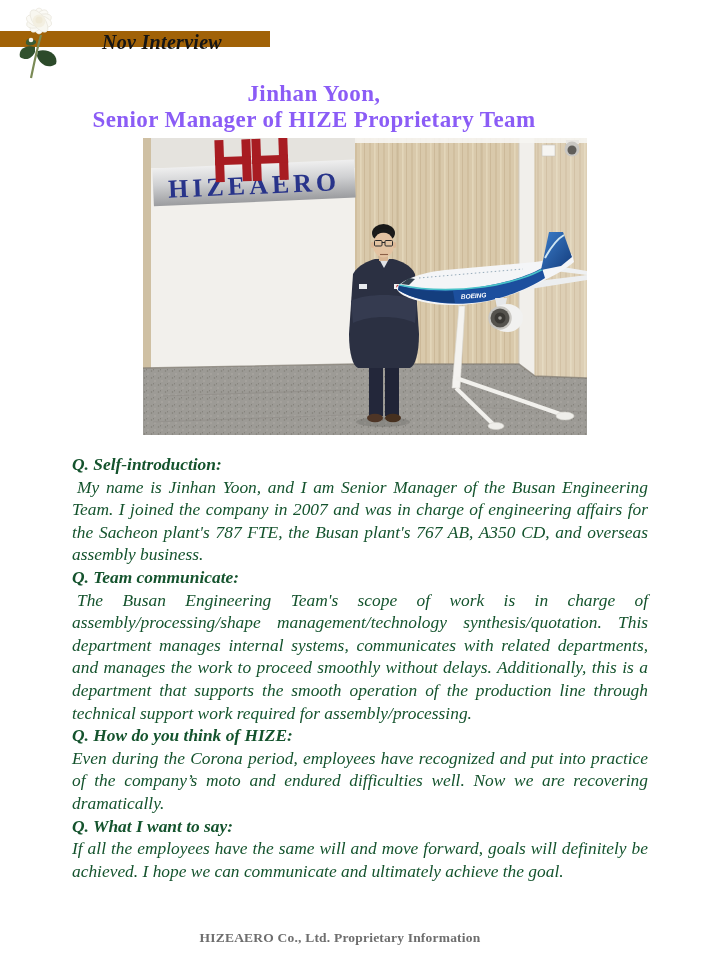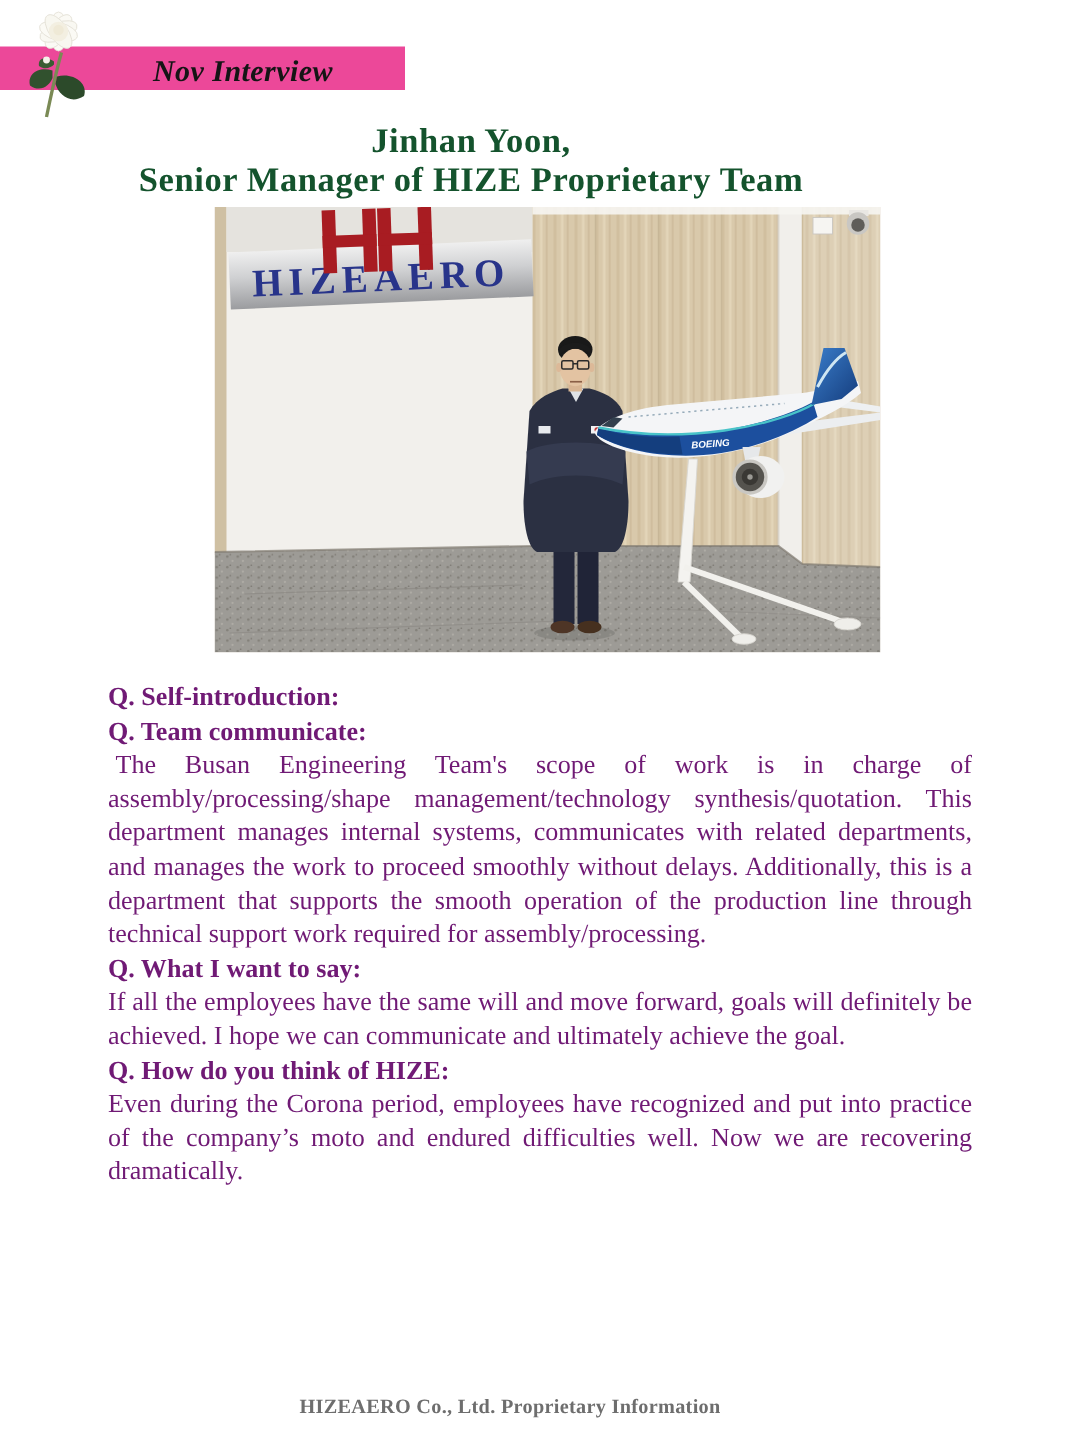--- a/index.html
+++ b/index.html
@@ -2,42 +2,42 @@
 <html><head>
 <meta charset="utf-8">
 <style>
   html,body{margin:0;padding:0;background:#ffffff;}
   .page{
     position:relative;width:720px;height:960px;background:#ffffff;overflow:hidden;
     font-family:"Liberation Serif", serif;color:#111;
   }
   
   .banner{
-    position:absolute;left:0;top:31px;width:270px;height:29px;
-    background:#ec4899;display:flex;align-items:flex-end;
+    position:absolute;left:0;top:31px;width:270px;height:16px;
+    background:#a16207;display:flex;align-items:flex-start;
   }
   .banner-label{
     padding-left:102px;font-size:20px;font-weight:bold;font-style:italic;
     color:#151515;letter-spacing:0.3px;white-space:nowrap;
   }
   .flower{position:absolute;left:14px;top:4px;width:50px;height:80px;z-index:2;}
   
   .title-block{
     position:absolute;left:0;top:81px;width:628px;text-align:center;
-    font-weight:bold;font-size:23px;line-height:26px;letter-spacing:0.4px;color:#14532d;
+    font-weight:bold;font-size:23px;line-height:26px;letter-spacing:0.4px;color:#8b5cf6;
   }
   
   .photo{
     position:absolute;left:143px;top:138px;width:444px;height:297px;overflow:hidden;
     background:#f2f0ec;
   }
   
   .body-text{
     position:absolute;left:72px;top:453px;width:576px;
-    font-size:17.4px;line-height:22.6px;text-align:justify;color:#701a75;
+    font-size:17.4px;line-height:22.6px;text-align:justify;color:#14532d;font-style:italic;
   }
   .qa-heading{font-weight:bold;text-align:left;}
   .qa-body{margin:0;}
   .qa-body.indent{text-indent:5px;}
   
   .footer{
     position:absolute;left:0;top:930px;width:680px;text-align:center;
     font-size:13.5px;font-weight:bold;color:#6e6e6e;letter-spacing:0.2px;
   }
 </style>
@@ -199,30 +199,31 @@
         <circle cx="357" cy="180" r="9.5" fill="#55534e"></circle>
         <circle cx="357" cy="180" r="5.5" fill="#3a3834"></circle>
         <circle cx="357" cy="180" r="1.8" fill="#9b9994"></circle>
       </g>
     </svg>
   </div>
 
   <div class="body-text">
     <div class="qa-section">
       <div class="qa-heading">Q. Self-introduction:</div>
+      <p class="qa-body indent">My name is Jinhan Yoon, and I am Senior Manager of the Busan Engineering Team. I joined the company in 2007 and was in charge of engineering affairs for the Sacheon plant's 787 FTE, the Busan plant's 767 AB, A350 CD, and overseas assembly business.</p>
     </div>
     <div class="qa-section">
       <div class="qa-heading">Q. Team communicate:</div>
       <p class="qa-body indent">The Busan Engineering Team's scope of work is in charge of assembly/processing/shape management/technology synthesis/quotation. This department manages internal systems, communicates with related departments, and manages the work to proceed smoothly without delays. Additionally, this is a department that supports the smooth operation of the production line through technical support work required for assembly/processing.</p>
     </div>
     <div class="qa-section">
+      <div class="qa-heading">Q. How do you think of HIZE:</div>
+      <p class="qa-body">Even during the Corona period, employees have recognized and put into practice of the company’s moto and endured difficulties well. Now we are recovering dramatically.</p>
+    </div>
+    <div class="qa-section">
       <div class="qa-heading">Q. What I want to say:</div>
       <p class="qa-body">If all the employees have the same will and move forward, goals will definitely be achieved. I hope we can communicate and ultimately achieve the goal.</p>
     </div>
-    <div class="qa-section">
-      <div class="qa-heading">Q. How do you think of HIZE:</div>
-      <p class="qa-body">Even during the Corona period, employees have recognized and put into practice of the company’s moto and endured difficulties well. Now we are recovering dramatically.</p>
-    </div>
   </div>
 
   <div class="footer">HIZEAERO Co., Ltd. Proprietary Information</div>
 
 </div>
 
 </body></html>

